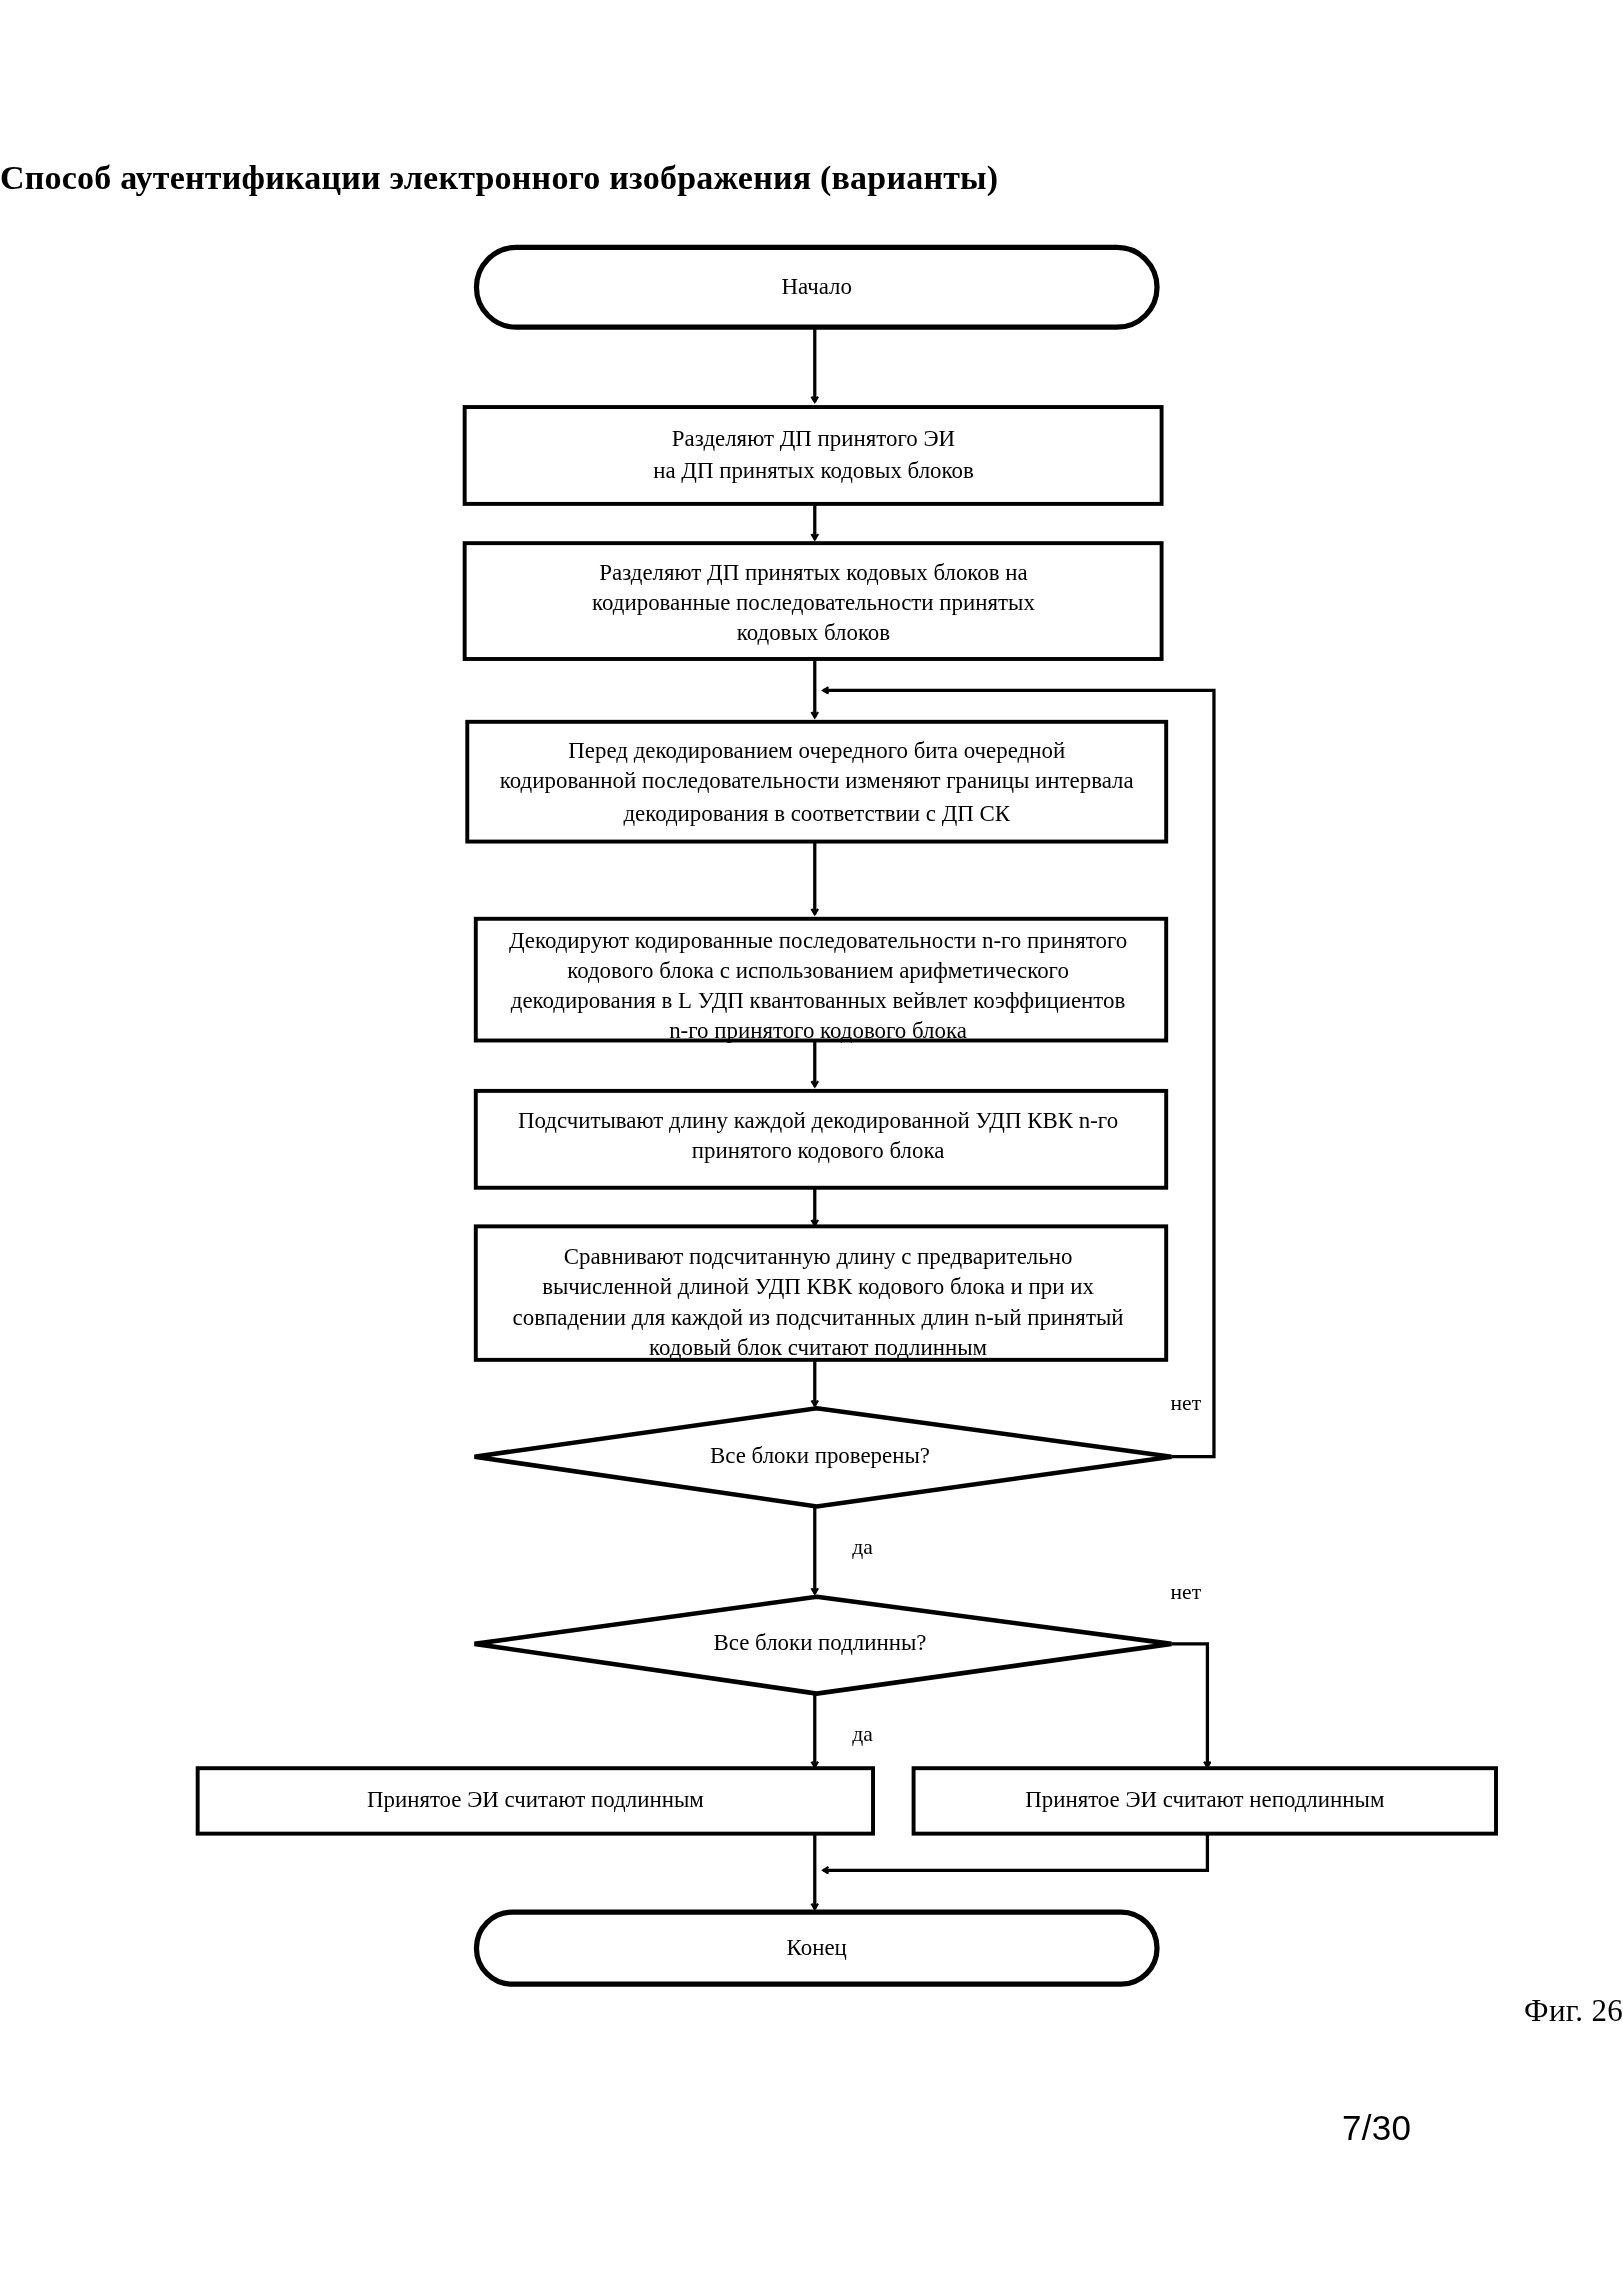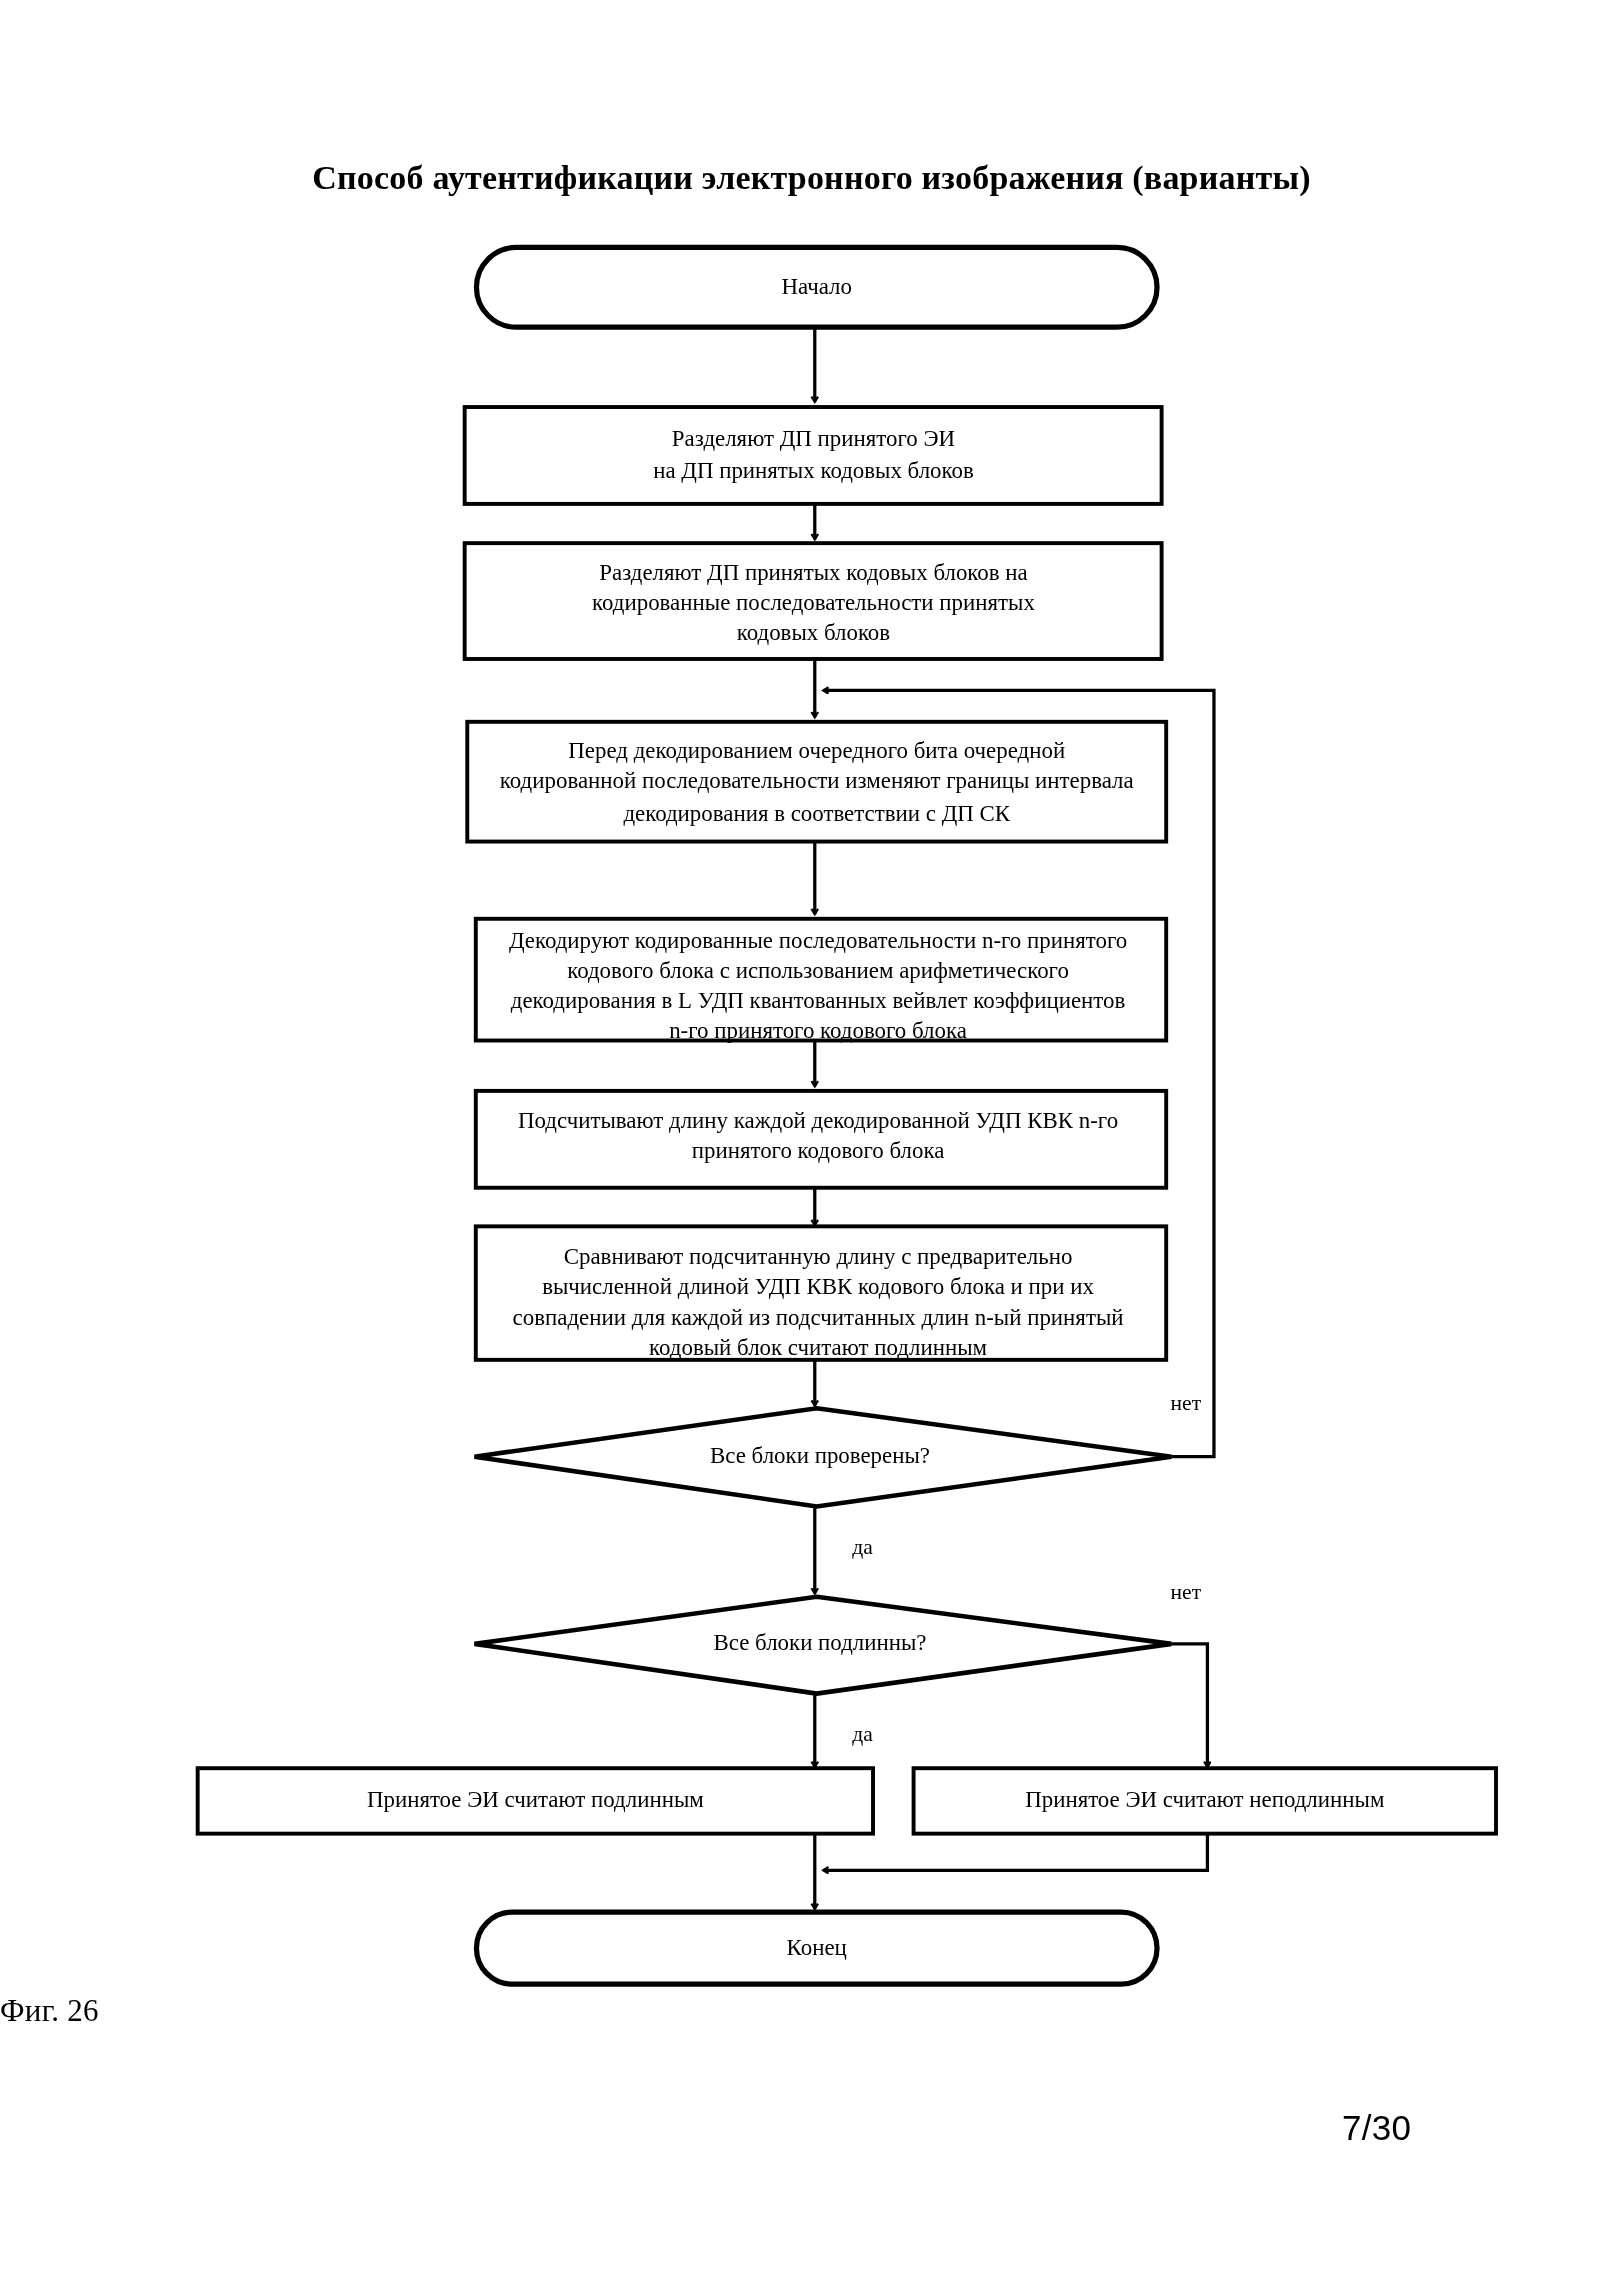--- a/index.html
+++ b/index.html
@@ -22,34 +22,34 @@
     width: 1623px;
     height: 2295px;
   }
 
   
   .doc-title {
     position: absolute;
     left: 0;
     top: 158px;
     width: 1623px;
-    text-align: center;
+    text-align: left;
     font-size: 34px;
     font-weight: bold;
     letter-spacing: 0.2px;
     line-height: 1.15;
   }
 
   
   .fig-caption {
     position: absolute;
     left: 0;
     top: 1993px;
     width: 1623px;
-    text-align: left;
+    text-align: right;
     font-size: 31px;
     letter-spacing: 0.3px;
   }
 
   
   .page-number {
     position: absolute;
     left: 1342px;
     top: 2108px;
     font-size: 35px;

